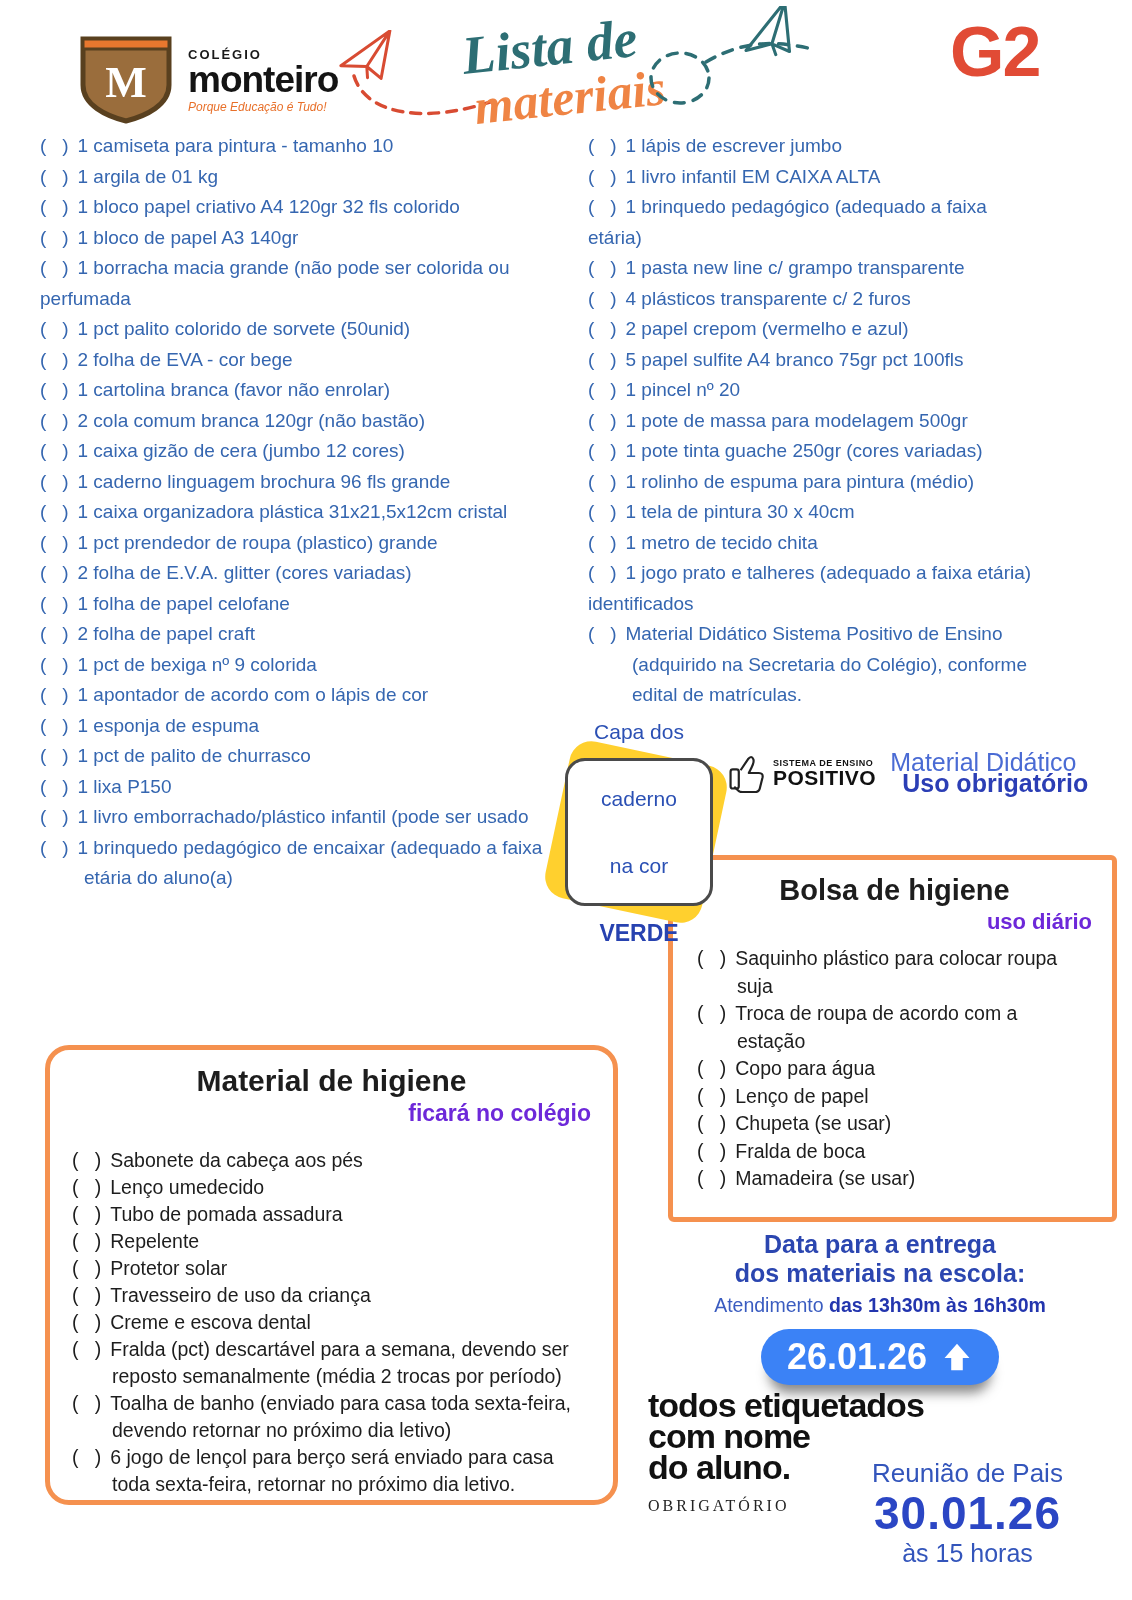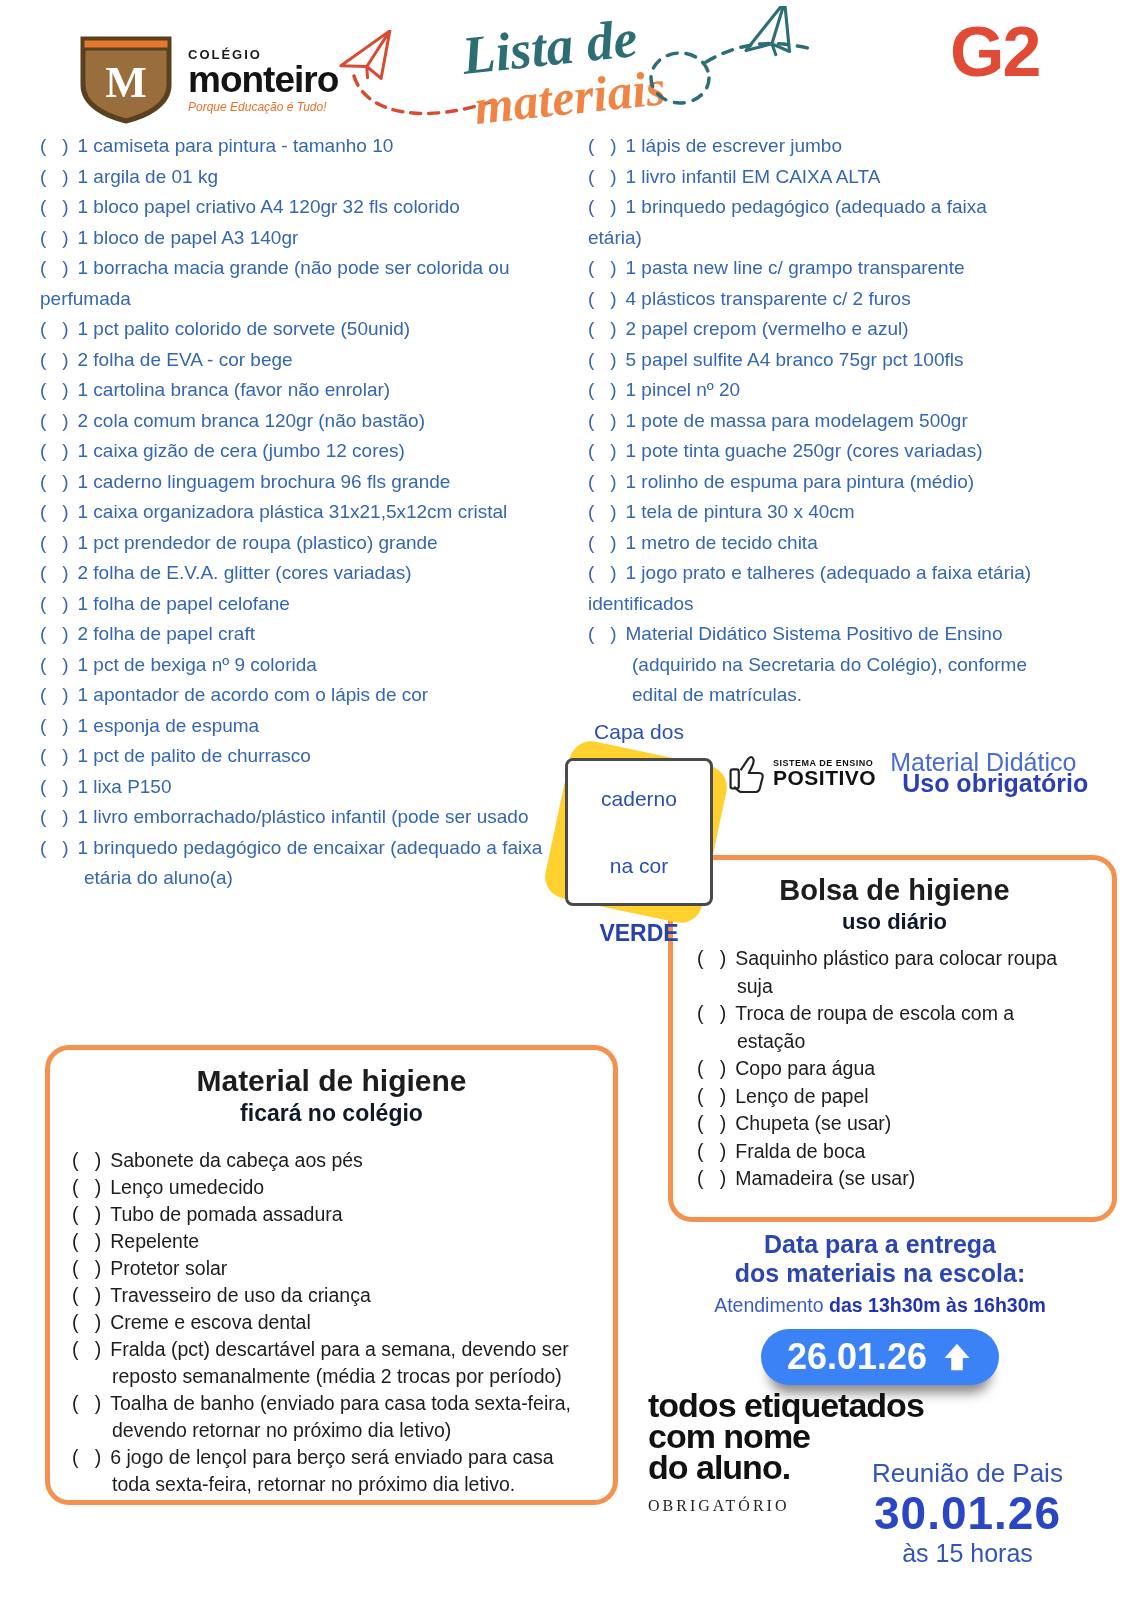--- a/index.html
+++ b/index.html
@@ -26,42 +26,42 @@
   .col-right { left:588px; top:131px; width:447px; }
   .li { }
   .li.hang { padding-left:44px; text-indent:-44px; }
   .cb { margin-right:9px; white-space:nowrap; }
 
   
   .cover { position:absolute; left:540px; top:730px; width:212px; height:212px; z-index:5; }
   .cover .yellow { position:absolute; left:16px; top:22px; width:160px; height:160px; background:#ffd02e;
     border-radius:22px; transform:rotate(12deg); }
   .cover .white { position:absolute; left:25px; top:28px; width:148px; height:148px; background:#fff;
-    border:3px solid #4a4a4a; border-radius:8px; display:flex; flex-direction:column; align-items:center;
+    border:3px solid #4a4a4a; border-radius:20px; display:flex; flex-direction:column; align-items:center;
     justify-content:center; text-align:center; color:#2b50b4; font-size:21px; line-height:26px;gap:41px; }
   .cover .white .verde { font-weight:bold; font-size:23px; color:#2742b0; }
 
   
   .positivo { position:absolute; left:726px; top:750px; display:flex; align-items:center; gap:14px; }
   .pos-brand { display:flex; align-items:center; gap:5px;justify-content:space-between; }
   .pos-brand .lines { display:flex; flex-direction:column; }
   .pos-brand .s { font-size:9px; font-weight:bold; letter-spacing:.5px; color:#111; }
   .pos-brand .b { font-size:21px; font-weight:bold; letter-spacing:.5px; color:#111; line-height:20px; }
   .pos-use { line-height:24px; }
   .pos-use .l1 { font-size:25px; color:#4a6bd4; }
   .pos-use .l2 { font-size:25px; font-weight:bold; color:#2b3eb5; margin-left:12px; margin-top:-3px; }
 
   
   .box { position:absolute; border:5px solid #f5914f; border-radius:24px; background:#fff; color:#1d1d1d; }
   .box .b-title { text-align:center; font-weight:bold; color:#1d1d1d; }
-  .box .b-sub { text-align:center; font-weight:bold; color:#0f172a; }
+  .box .b-sub { text-align:right; font-weight:bold; color:#6d28d9; }
   .box .items { font-size:19.5px; color:#1d1d1d; }
   .hang-all .li { padding-left:40px; text-indent:-40px; }
 
-  .bolsa { left:668px; top:855px; width:449px; height:367px; padding:12px 20px 0 24px; }
+  .bolsa { left:668px; top:855px; width:449px; height:367px; padding:12px 20px 0 24px;border-radius:6px; }
   .bolsa .b-title { font-size:29px; margin-top:2px; }
   .bolsa .b-sub { font-size:22px; margin-top:2px; }
   .bolsa .items { margin-top:10px; line-height:27.5px; width:372px; }
 
   .material { left:45px; top:1045px; width:573px; height:460px; padding:14px 22px 0 22px; }
   .material .b-title { font-size:30px; }
   .material .b-sub { font-size:23px; margin-top:2px; }
   .material .items { margin-top:20px; line-height:27px; }
 
   
@@ -206,21 +206,21 @@
       <div class="li hang"><span class="cb">(&nbsp;&nbsp;&nbsp;)</span><span>Material Didático Sistema Positivo de Ensino (adquirido na Secretaria do Colégio), conforme edital de matrículas.</span></div>
     </div>
 
   <div class="box bolsa">
     <div class="b-title">Bolsa de higiene</div>
     <div class="b-sub">uso diário</div>
     <div class="items hang-all">
 
         <div class="li"><span class="cb">(&nbsp;&nbsp;&nbsp;)</span><span>Saquinho plástico para colocar roupa suja</span></div>
 
-        <div class="li"><span class="cb">(&nbsp;&nbsp;&nbsp;)</span><span>Troca de roupa de escola com a estação</span></div>
+        <div class="li"><span class="cb">(&nbsp;&nbsp;&nbsp;)</span><span>Troca de roupa de acordo com a estação</span></div>
 
         <div class="li"><span class="cb">(&nbsp;&nbsp;&nbsp;)</span><span>Copo para água</span></div>
 
         <div class="li"><span class="cb">(&nbsp;&nbsp;&nbsp;)</span><span>Lenço de papel</span></div>
 
         <div class="li"><span class="cb">(&nbsp;&nbsp;&nbsp;)</span><span>Chupeta (se usar)</span></div>
 
         <div class="li"><span class="cb">(&nbsp;&nbsp;&nbsp;)</span><span>Fralda de boca</span></div>
 
         <div class="li"><span class="cb">(&nbsp;&nbsp;&nbsp;)</span><span>Mamadeira (se usar)</span></div>

